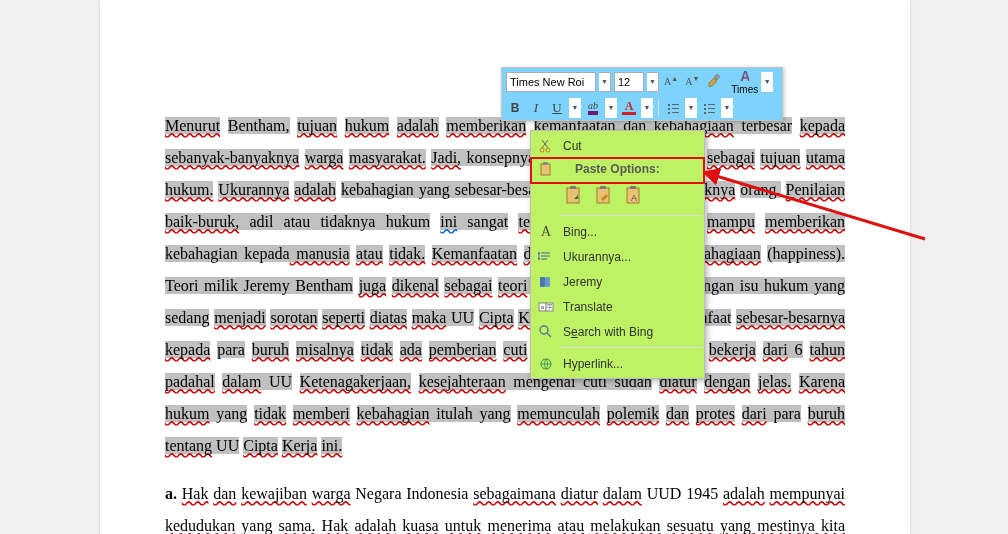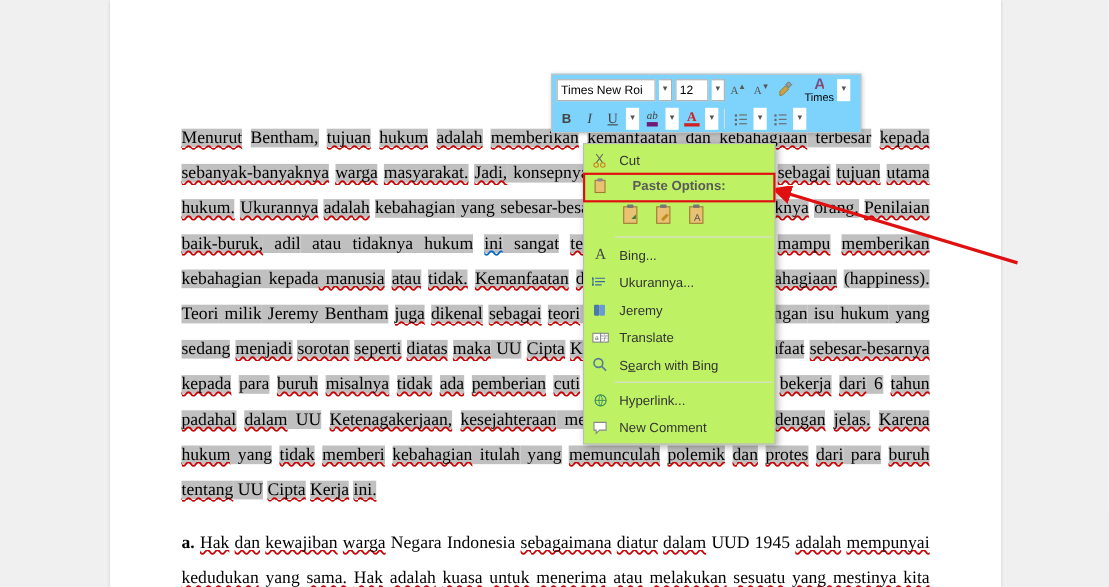--- a/index.html
+++ b/index.html
@@ -378,28 +378,20 @@
   <div class="menu-sep"></div>
   <div class="menu-item">
     <span class="menu-icon">
       <svg class="icon-svg" viewBox="0 0 16 16">
           <circle cx="8" cy="8" r="5" fill="none" stroke="#3a8a5a"></circle>
           <path d="M3 8h10M8 3c2 3 2 7 0 10M8 3c-2 3-2 7 0 10" fill="none" stroke="#3a8a5a" stroke-width=".8"></path>
         </svg>
     </span>
     <span class="menu-label">Hyperlink...</span>
   </div>
-  <div class="menu-item">
-    <span class="menu-icon">
-      <svg class="icon-svg" viewBox="0 0 16 16">
-          <path d="M2 3h11v7h-6l-3 3v-3h-2z" fill="#fff" stroke="#888"></path>
-        </svg>
-    </span>
-    <span class="menu-label">New Comment</span>
-  </div>
 </div>
 
 <div class="highlight-copy"></div>
 
 <svg class="arrow" viewBox="0 0 230 80">
   <defs>
       <marker id="ah" markerWidth="10" markerHeight="10" refX="2" refY="3" orient="auto">
         <path d="M0 0L6 3L0 6z" fill="#e01010"></path>
       </marker>
     </defs>

